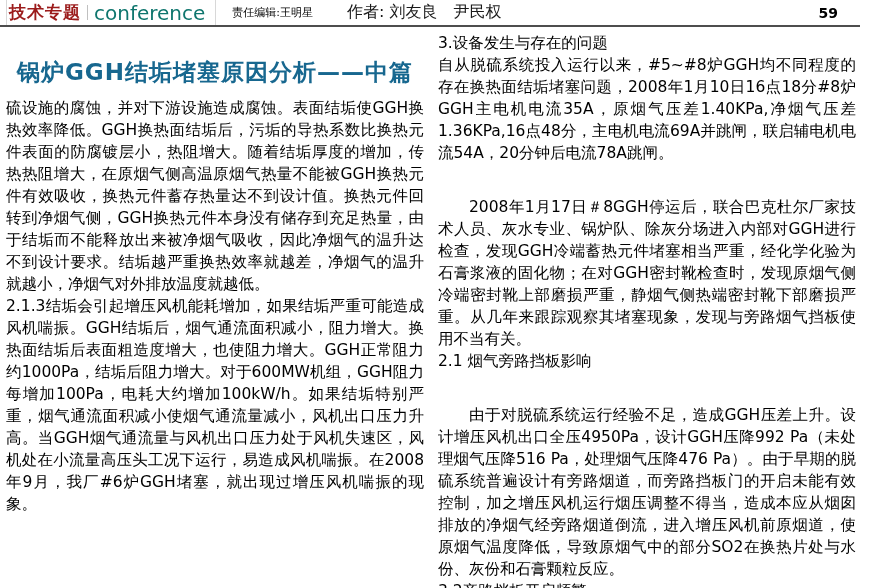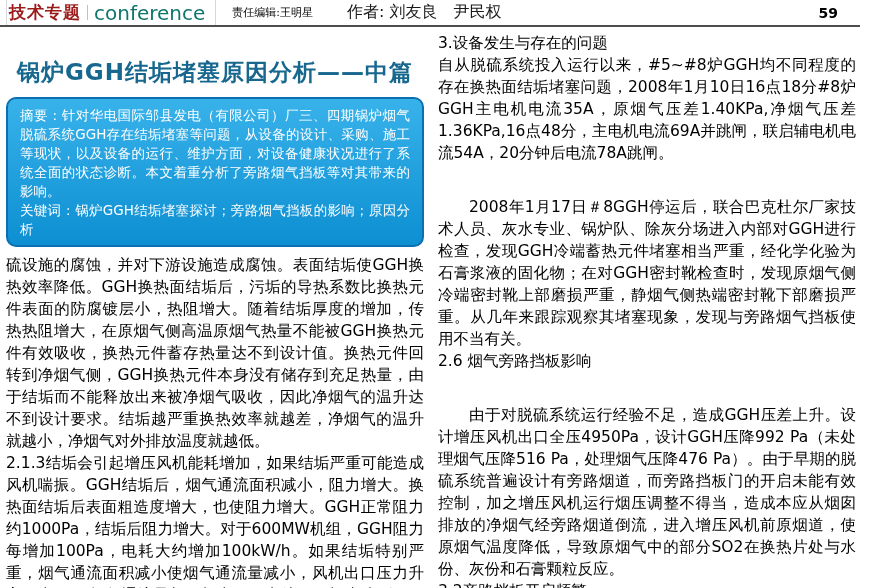--- a/index.html
+++ b/index.html
@@ -54,38 +54,34 @@
     <span class="authors">作者: 刘友良　尹民权</span>
     <span class="spacer"></span>
     <span class="page-num">59</span>
   </div>
 
   <div class="columns">
 
     <div class="col col-left">
       <div class="article-title">锅炉GGH结垢堵塞原因分析——中篇</div>
 
-      <div class="abstract-box">
-        <p>摘要：针对华电国际邹县发电（有限公司）厂三、四期锅炉烟气脱硫系统GGH存在结垢堵塞等问题，从设备的设计、采购、施工等现状，以及设备的运行、维护方面，对设备健康状况进行了系统全面的状态诊断。本文着重分析了旁路烟气挡板等对其带来的影响。</p>
-        <p>关键词：锅炉GGH结垢堵塞探讨；旁路烟气挡板的影响；原因分析</p>
-      </div>
 
       <div class="body-text">
         <p>硫设施的腐蚀，并对下游设施造成腐蚀。表面结垢使GGH换热效率降低。GGH换热面结垢后，污垢的导热系数比换热元件表面的防腐镀层小，热阻增大。随着结垢厚度的增加，传热热阻增大，在原烟气侧高温原烟气热量不能被GGH换热元件有效吸收，换热元件蓄存热量达不到设计值。换热元件回转到净烟气侧，GGH换热元件本身没有储存到充足热量，由于结垢而不能释放出来被净烟气吸收，因此净烟气的温升达不到设计要求。结垢越严重换热效率就越差，净烟气的温升就越小，净烟气对外排放温度就越低。</p>
         <p>2.1.3结垢会引起增压风机能耗增加，如果结垢严重可能造成风机喘振。GGH结垢后，烟气通流面积减小，阻力增大。换热面结垢后表面粗造度增大，也使阻力增大。GGH正常阻力约1000Pa，结垢后阻力增大。对于600MW机组，GGH阻力每增加100Pa，电耗大约增加100kW/h。如果结垢特别严重，烟气通流面积减小使烟气通流量减小，风机出口压力升高。当GGH烟气通流量与风机出口压力处于风机失速区，风机处在小流量高压头工况下运行，易造成风机喘振。在2008年9月，我厂#6炉GGH堵塞，就出现过增压风机喘振的现象。</p>
 
       </div>
     </div>
 
     <div class="col col-right">
       <div class="body-text">
         <p>3.设备发生与存在的问题</p>
         <p>自从脱硫系统投入运行以来，#5~#8炉GGH均不同程度的存在换热面结垢堵塞问题，2008年1月10日16点18分#8炉GGH主电机电流35A，原烟气压差1.40KPa,净烟气压差1.36KPa,16点48分，主电机电流69A并跳闸，联启辅电机电流54A，20分钟后电流78A跳闸。</p>
         <p class="indent">2008年1月17日＃8GGH停运后，联合巴克杜尔厂家技术人员、灰水专业、锅炉队、除灰分场进入内部对GGH进行检查，发现GGH冷端蓄热元件堵塞相当严重，经化学化验为石膏浆液的固化物；在对GGH密封靴检查时，发现原烟气侧冷端密封靴上部磨损严重，静烟气侧热端密封靴下部磨损严重。从几年来跟踪观察其堵塞现象，发现与旁路烟气挡板使用不当有关。</p>
-        <p>2.6 烟气旁路挡板影响</p>
+        <p>2.1 烟气旁路挡板影响</p>
         <p class="indent">由于对脱硫系统运行经验不足，造成GGH压差上升。设计增压风机出口全压4950Pa，设计GGH压降992 Pa（未处理烟气压降516 Pa，处理烟气压降476 Pa）。由于早期的脱硫系统普遍设计有旁路烟道，而旁路挡板门的开启未能有效控制，加之增压风机运行烟压调整不得当，造成本应从烟囱排放的净烟气经旁路烟道倒流，进入增压风机前原烟道，使原烟气温度降低，导致原烟气中的部分SO2在换热片处与水份、灰份和石膏颗粒反应。</p>
         <p>3.2旁路挡板开启频繁</p>
 
       </div>
     </div>
 
   </div>
 </div>
 
 </body></html>

